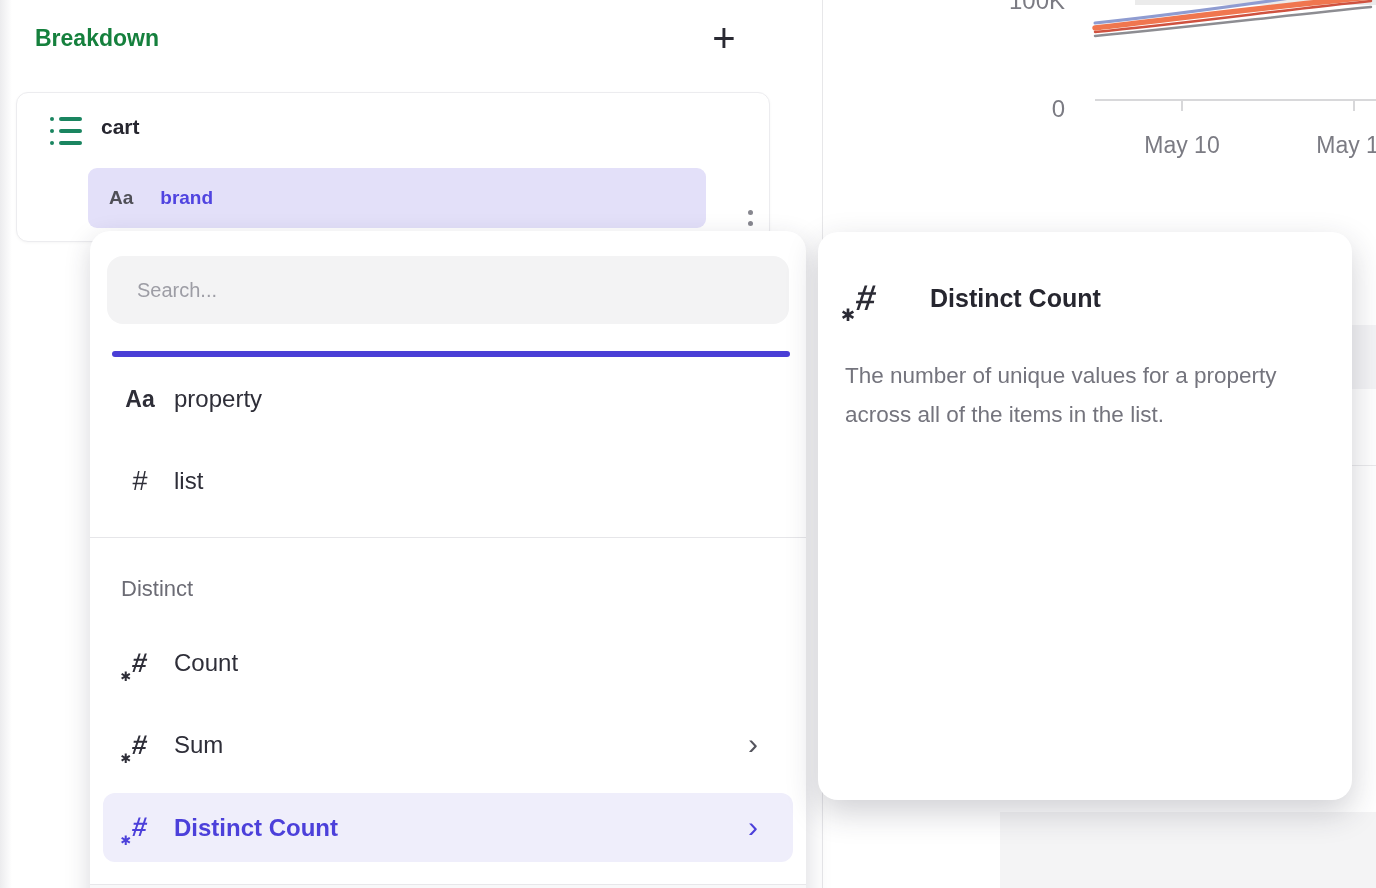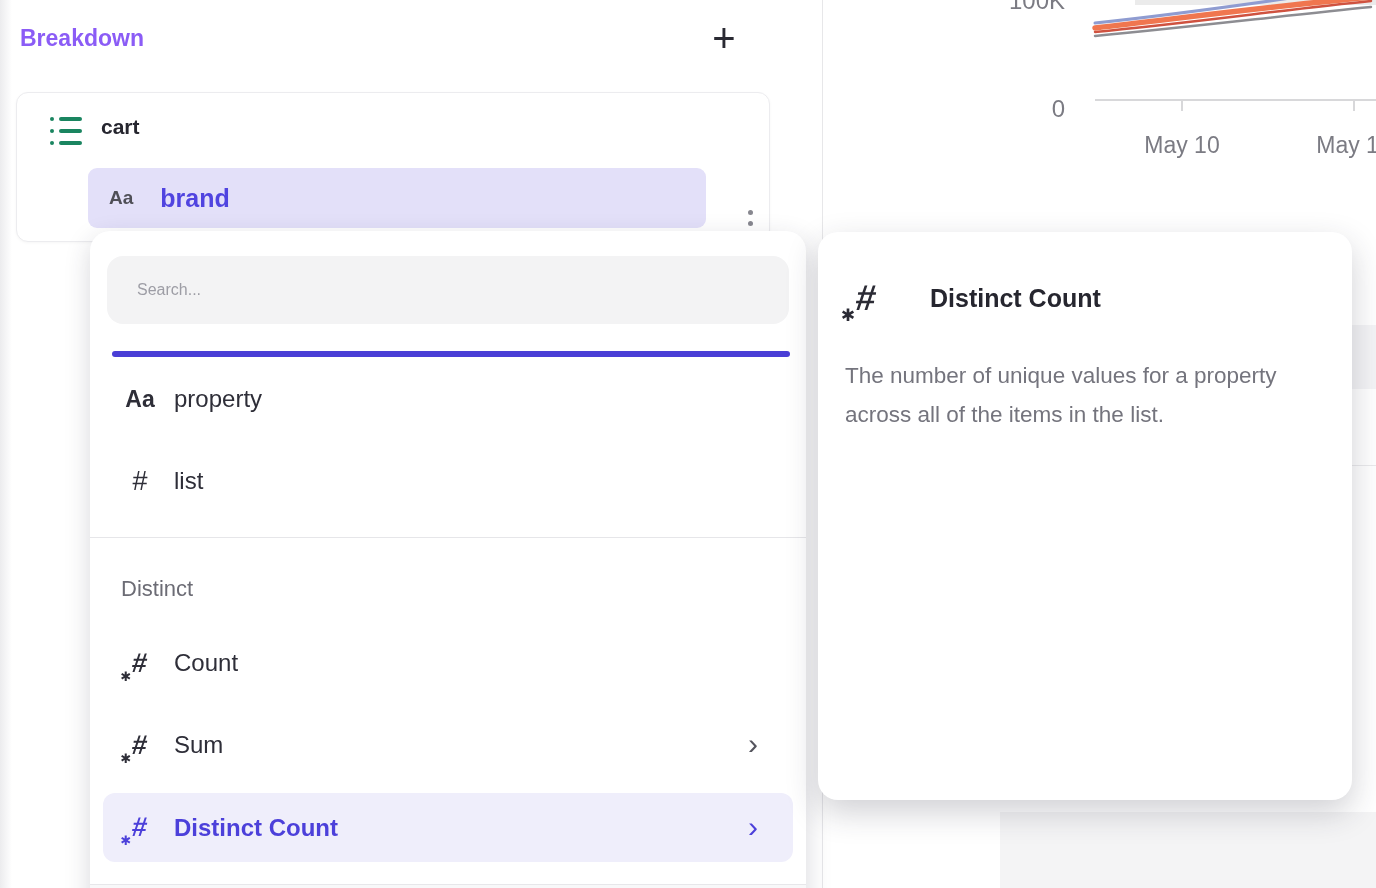--- a/index.html
+++ b/index.html
@@ -6,21 +6,21 @@
   html,body { width:1376px; height:888px; overflow:hidden; background:#ffffff;
               font-family:"Liberation Sans","DejaVu Sans",sans-serif; }
   .abs { position:absolute; }
   body { position:relative; }
 
   
   .edge-shadow { left:0; top:0; width:12px; height:888px;
     background:linear-gradient(to right,#ececee,rgba(255,255,255,0)); }
 
   
-  .bd-title { left:20px; top:25px; font-size:23px; font-weight:700; color:#8b5cf6; }
+  .bd-title { left:35px; top:25px; font-size:23px; font-weight:700; color:#15803d; }
   .plus-btn { left:700px; top:14px; width:48px; height:48px; display:flex;
     align-items:center; justify-content:center; font-size:40px; font-weight:200;
     color:#2a2a33; cursor:pointer; }
 
   
   .cart-card { left:16px; top:92px; width:754px; height:150px; background:#fff;
     border:1px solid #ececef; border-radius:12px; box-shadow:0 1px 3px rgba(0,0,0,.04);padding-left:32px; }
   .cart-row { position:absolute; left:0; top:0; width:100%; height:76px;
     display:flex; align-items:center; }
   .list-ico { position:absolute; left:33px; top:24px; width:32px; height:28px;
@@ -30,21 +30,21 @@
   .list-ico .b { width:23px; height:4px; border-radius:2px; background:#1a8560; }
   .cart-label { position:absolute; left:84px; top:22px; font-size:21px;
     font-weight:600; color:#26262f; }
   .kebab { position:absolute; left:719px; top:110px; width:28px; height:40px;
     display:flex; flex-direction:column; align-items:center; justify-content:center;
     gap:6px; cursor:pointer; }
   .kebab .dot { width:5px; height:5px; border-radius:50%; background:#87878f; }
   .brand-pill { left:88px; top:168px; width:618px; height:60px; background:#e3e0f9;
     border-radius:9px; display:flex; align-items:center; cursor:pointer; }
   .brand-pill .aa { margin-left:21px; font-size:19px; font-weight:600; color:#4f4f57; }
-  .brand-pill .name { margin-left:27px; font-size:25px; font-weight:600; color:#5044e0; }
+  .brand-pill .name { margin-left:27px; font-size:19px; font-weight:600; color:#5044e0; }
 
   
   .v-divider { left:822px; top:0; width:1px; height:888px; background:#e7e7e9; }
   .gridline-100k { left:1135px; top:0; width:241px; height:5px; background:#ebebeb; }
   .y-lab { width:80px; text-align:right; font-size:24px; color:#7b7b83; }
   .y-100k { left:985px; top:-13px; }
   .y-0 { left:985px; top:95px; }
   .x-axis { left:1095px; top:99px; width:281px; height:2px; background:#d8d8da; }
   .tick { top:100px; width:2px; height:11px; background:#d8d8da; }
   .tick-1 { left:1181px; } .tick-2 { left:1353px; }
@@ -54,21 +54,21 @@
   .tbl-header-band { left:823px; top:325px; width:553px; height:64px; background:#f4f4f6; }
   .tbl-divider { left:823px; top:465px; width:553px; height:1px; background:#eaeaec; }
   .tbl-bottom-block { left:1000px; top:812px; width:376px; height:76px; background:#f4f4f5; }
 
   
   .dropdown { left:90px; top:231px; width:716px; height:700px; background:#fff;
     border-radius:20px; box-shadow:0 8px 26px rgba(40,40,60,.18); }
   .search-box { position:absolute; left:17px; top:25px; width:682px; height:68px;
     background:#f3f3f4; border-radius:16px; display:flex; align-items:center; }
   .search-box input { border:none; outline:none; background:transparent; width:100%;
-    padding-left:30px; font-size:16px; color:#2e2e38;
+    padding-left:30px; font-size:20px; color:#2e2e38;
     font-family:"Liberation Sans","DejaVu Sans",sans-serif; }
   .search-box input::placeholder { color:#9d9da5; }
   .scroll-bar { position:absolute; left:22px; top:120px; width:678px; height:6px;
     border-radius:3px; background:#4a3ed6; }
   .prop-row { position:absolute; left:0; width:716px; height:62px; display:flex;
     align-items:center; cursor:pointer; }
   .row-category { top:137px; } .row-price { top:219px; }
   .row-size { top:401px; } .row-sum { top:483px; }
   .ico-col { position:absolute; left:28px; width:44px; display:flex;
     justify-content:center; align-items:center; }

